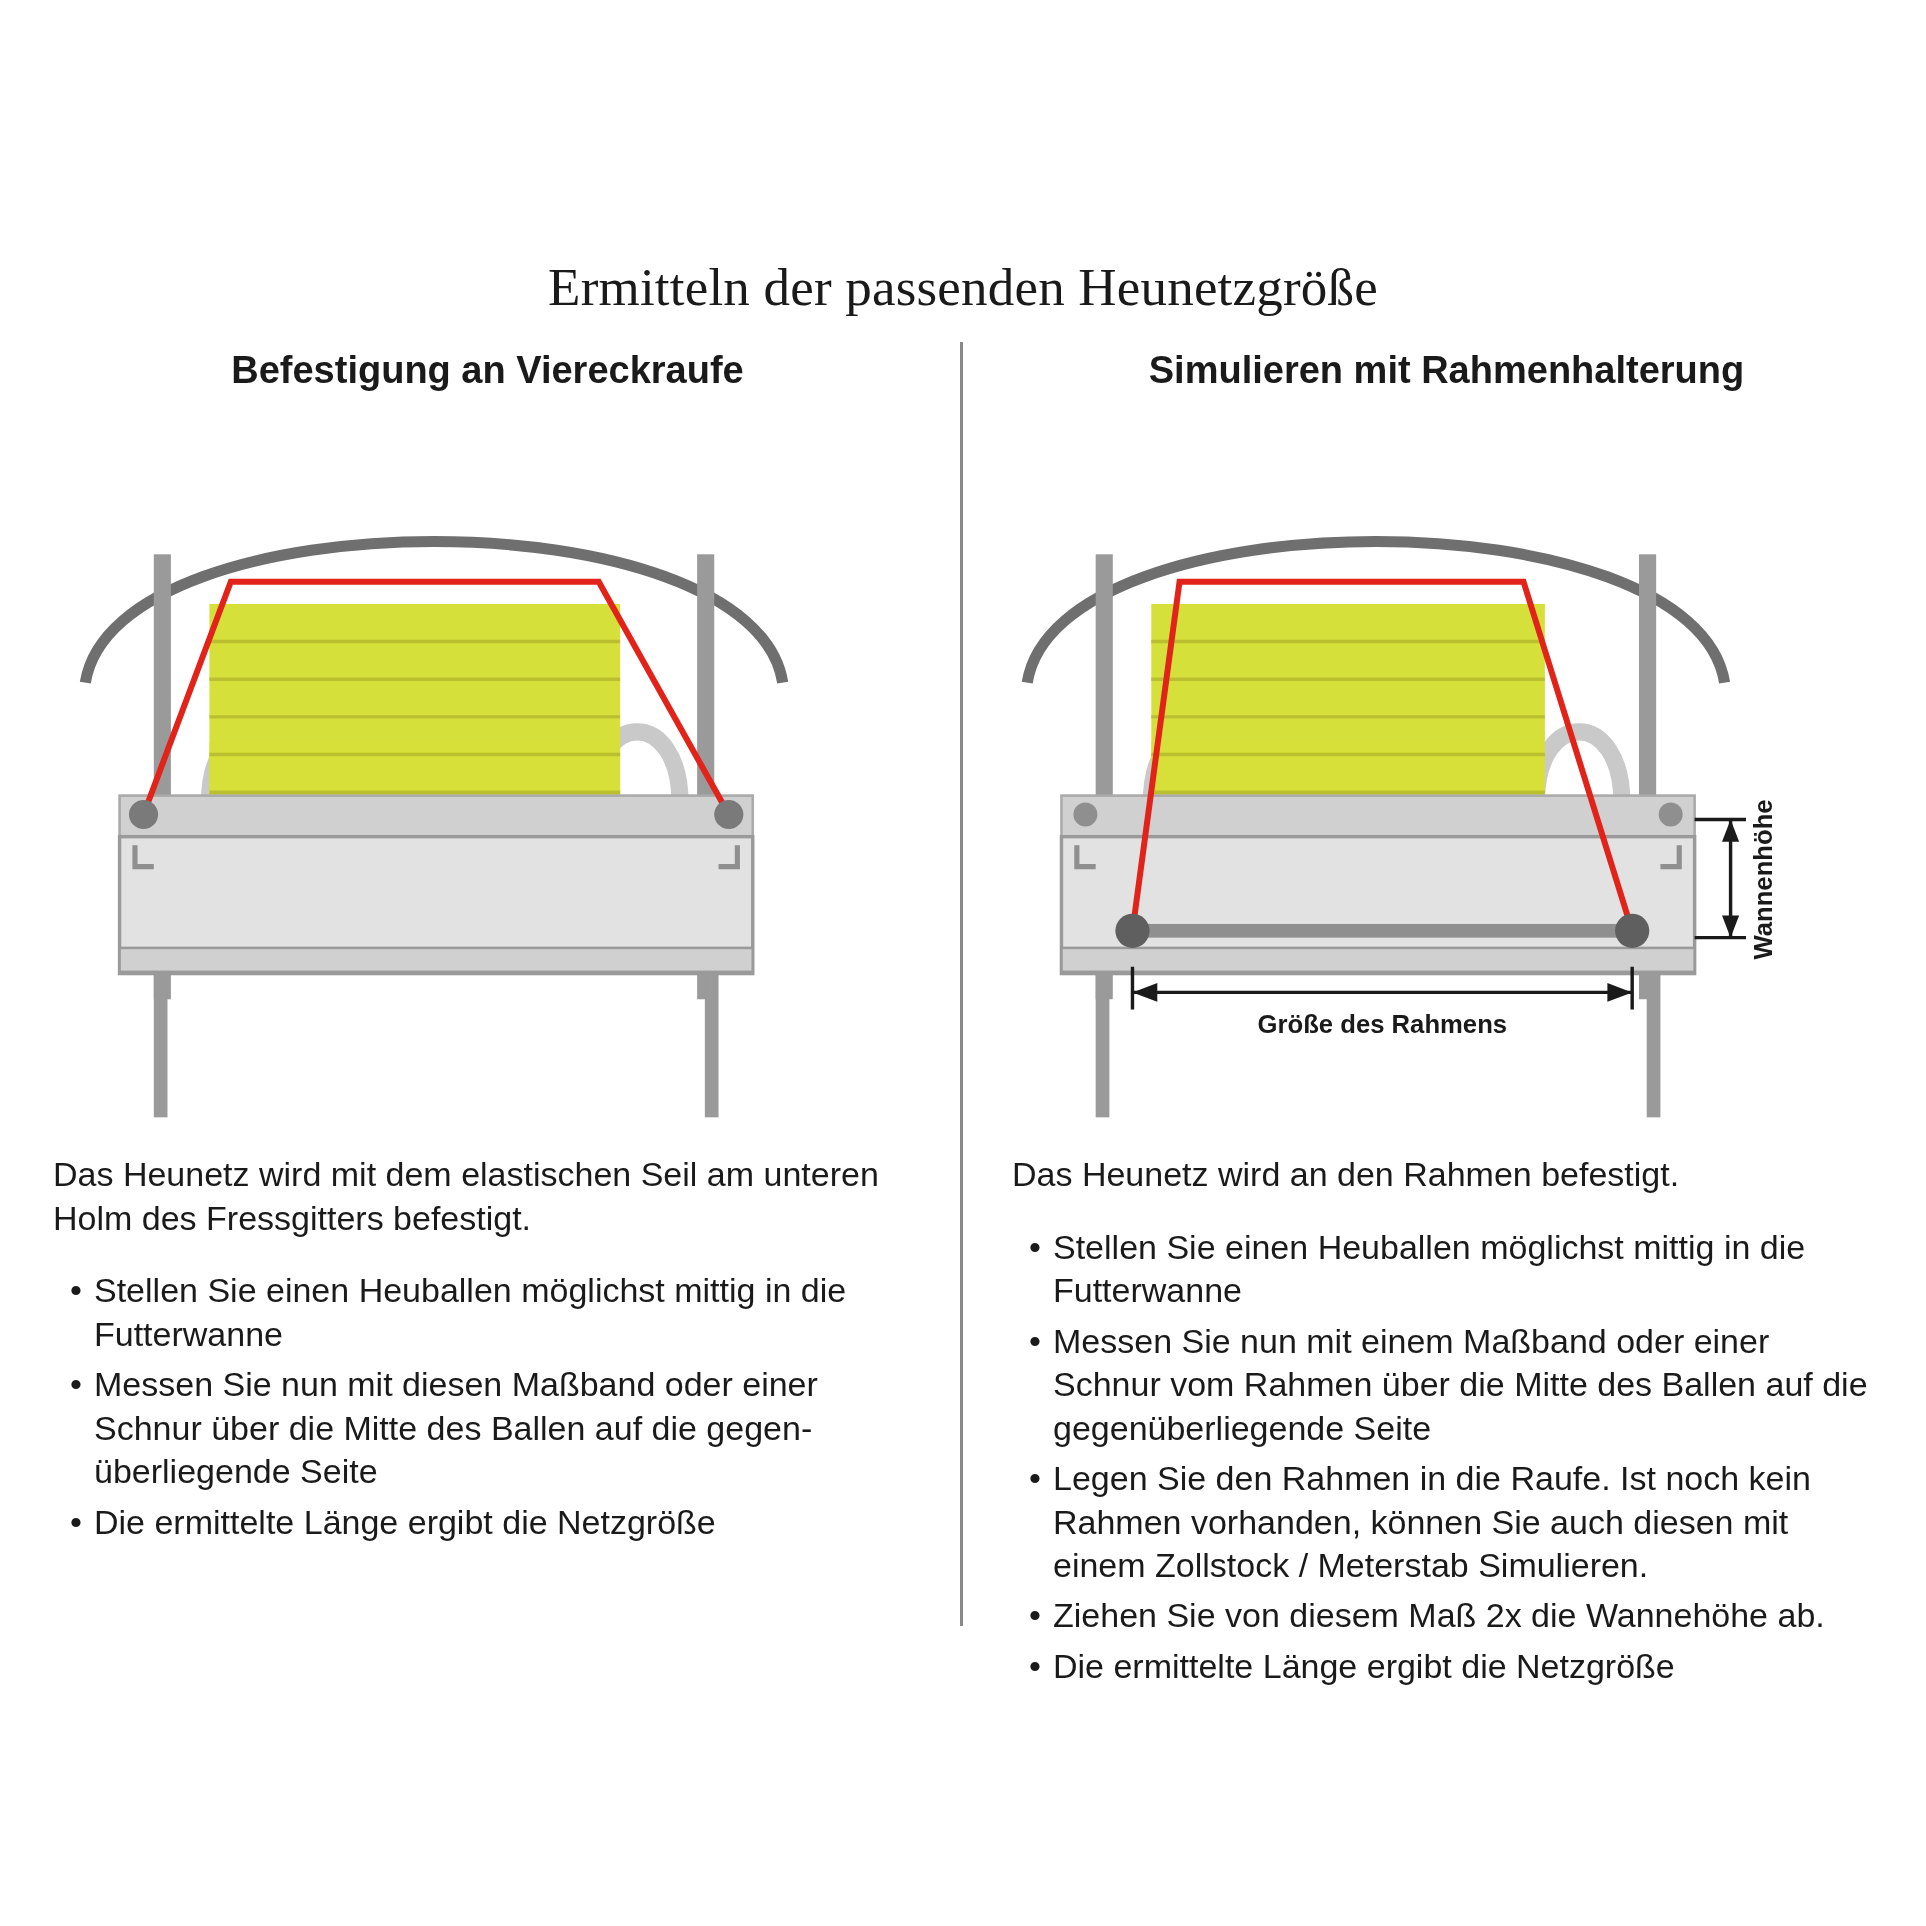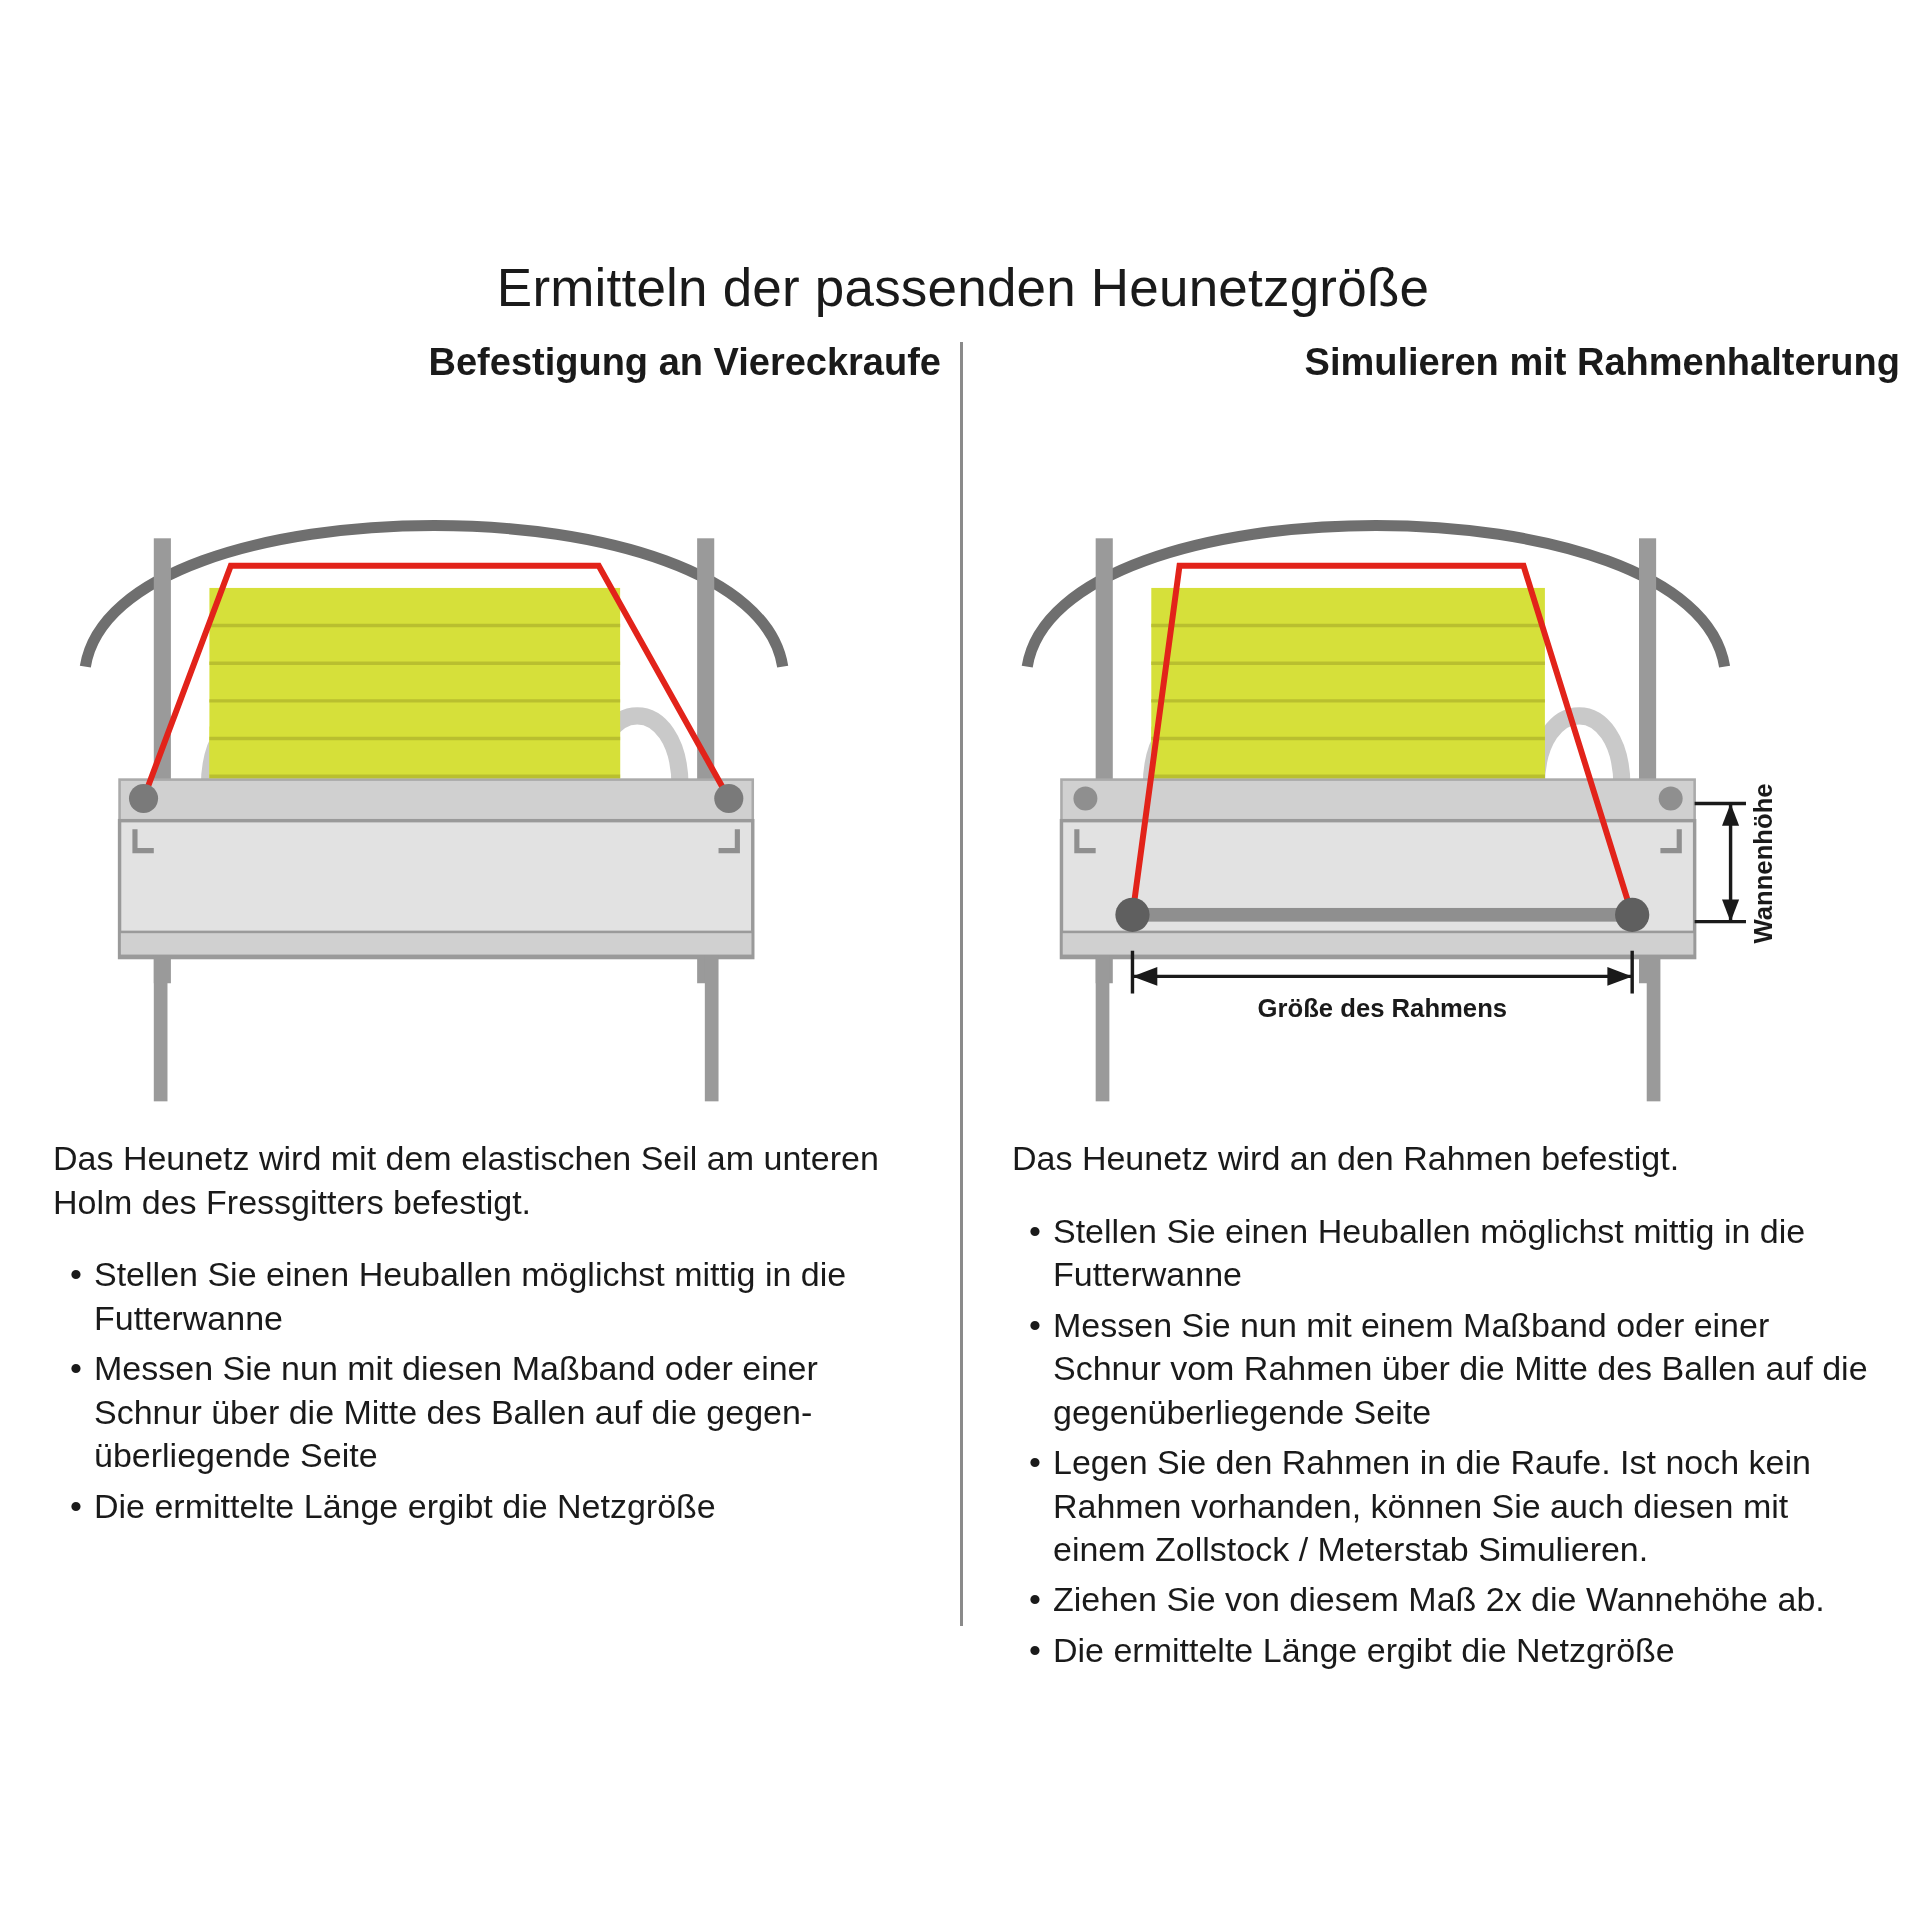--- a/index.html
+++ b/index.html
@@ -23,41 +23,42 @@
   }
   .title {
     position: absolute;
     top: 257px;
     left: 0;
     width: 1926px;
     text-align: center;
     font-size: 53px;
     font-weight: 400;
     letter-spacing: 0.2px;
+    font-family: Liberation Serif, serif;
   }
   .divider {
     position: absolute;
     left: 960px;
     top: 342px;
     width: 3.4px;
     height: 1284px;
     background: #8a8a8a;
   }
   .col {
     position: absolute;
     top: 342px;
     width: 907px;
   }
   .col-left { left: 34px; }
   .col-right { left: 993px; }
   .col-head {
-    text-align: right;
+    text-align: center;
     font-size: 38px;
     font-weight: 700;
-    margin: 0;
+    margin: 8px;
     padding: 0;
     line-height: 1.1;
   }
   .figure {
     position: relative;
     width: 907px;
     height: 745px;
   }
   .figure svg { display: block; }
   .body-text {

